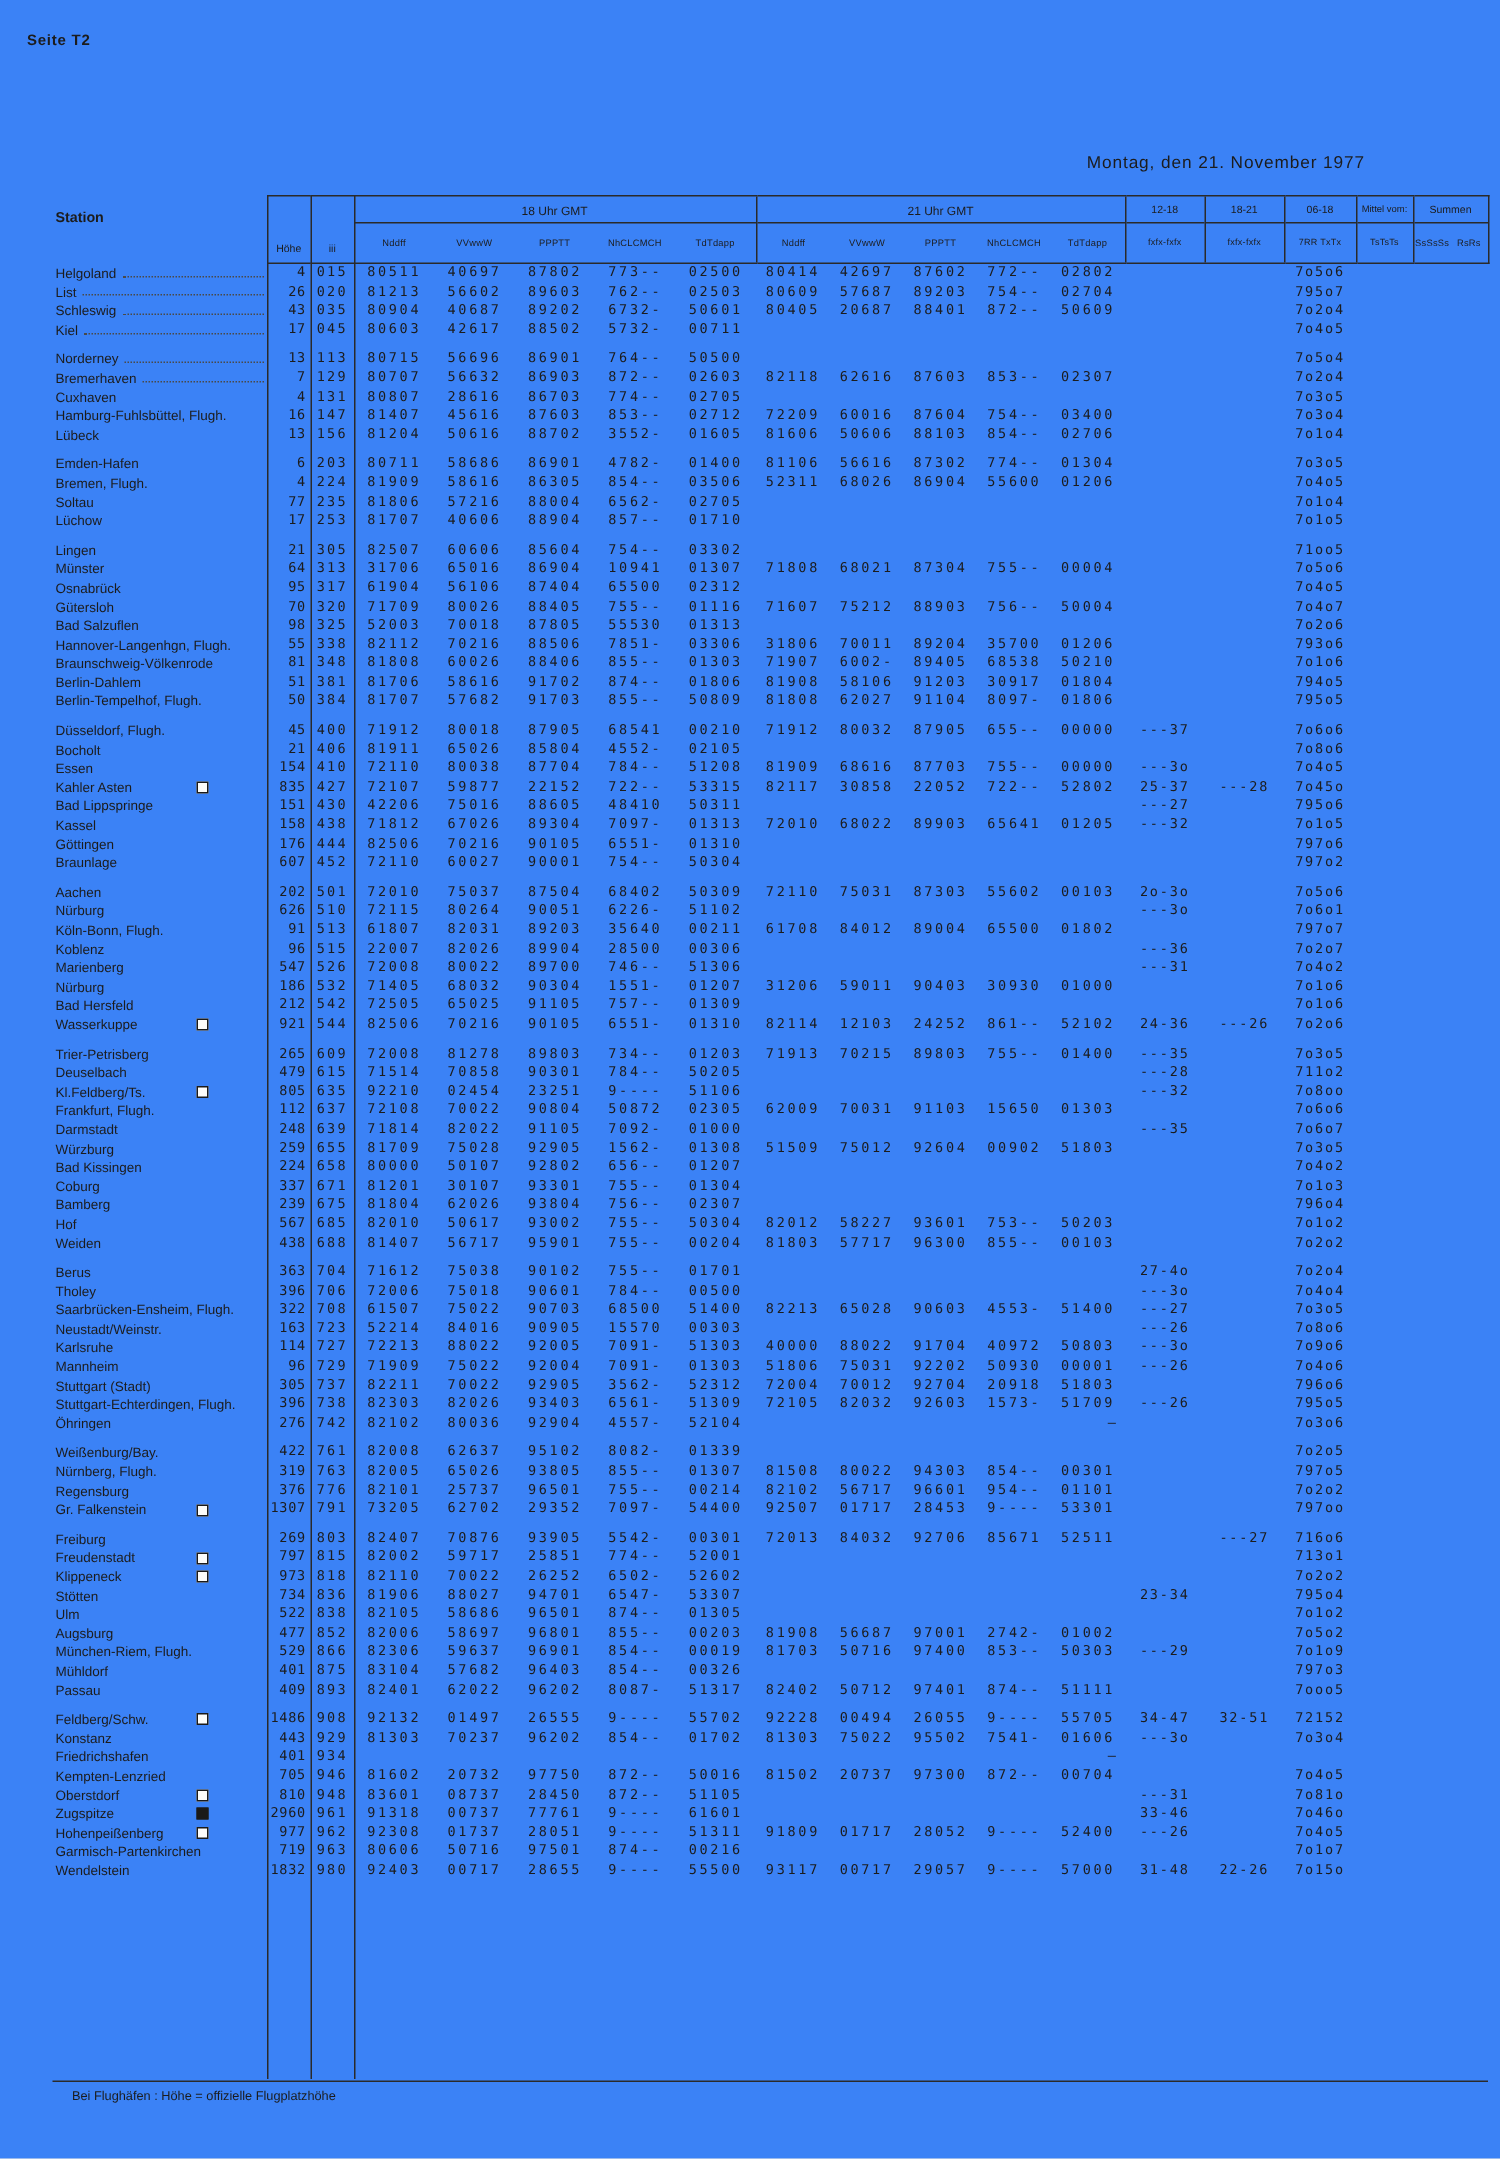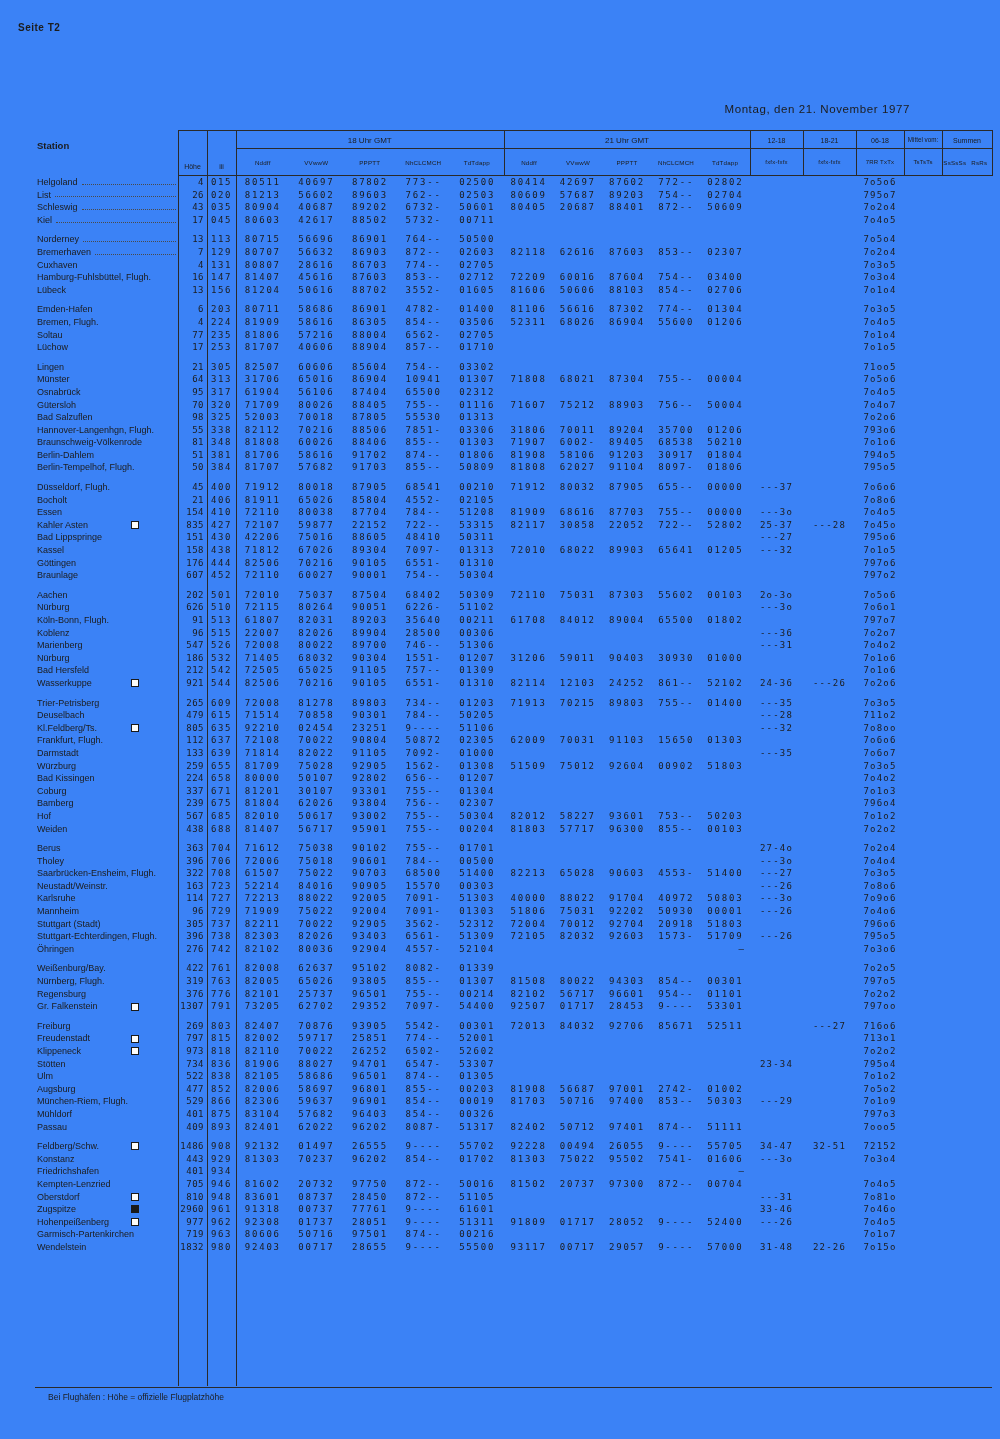--- a/index.html
+++ b/index.html
@@ -1384,21 +1384,21 @@
             <td class="w">7o6o6</td>
             <td class="w"></td>
             <td class="w"></td>
           </tr>
           <tr class="row">
             <td class="station">
               <div class="station-inner">
                 <span class="sname">Darmstadt</span>
               </div>
             </td>
-            <td class="hoehe">133</td>
+            <td class="hoehe">248</td>
             <td class="iii">639</td>
             <td class="obscell">
               <div class="obs">
                 <span>71814</span>
                 <span>82022</span>
                 <span>91105</span>
                 <span>7092-</span>
                 <span>01000</span>
               </div>
             </td>

